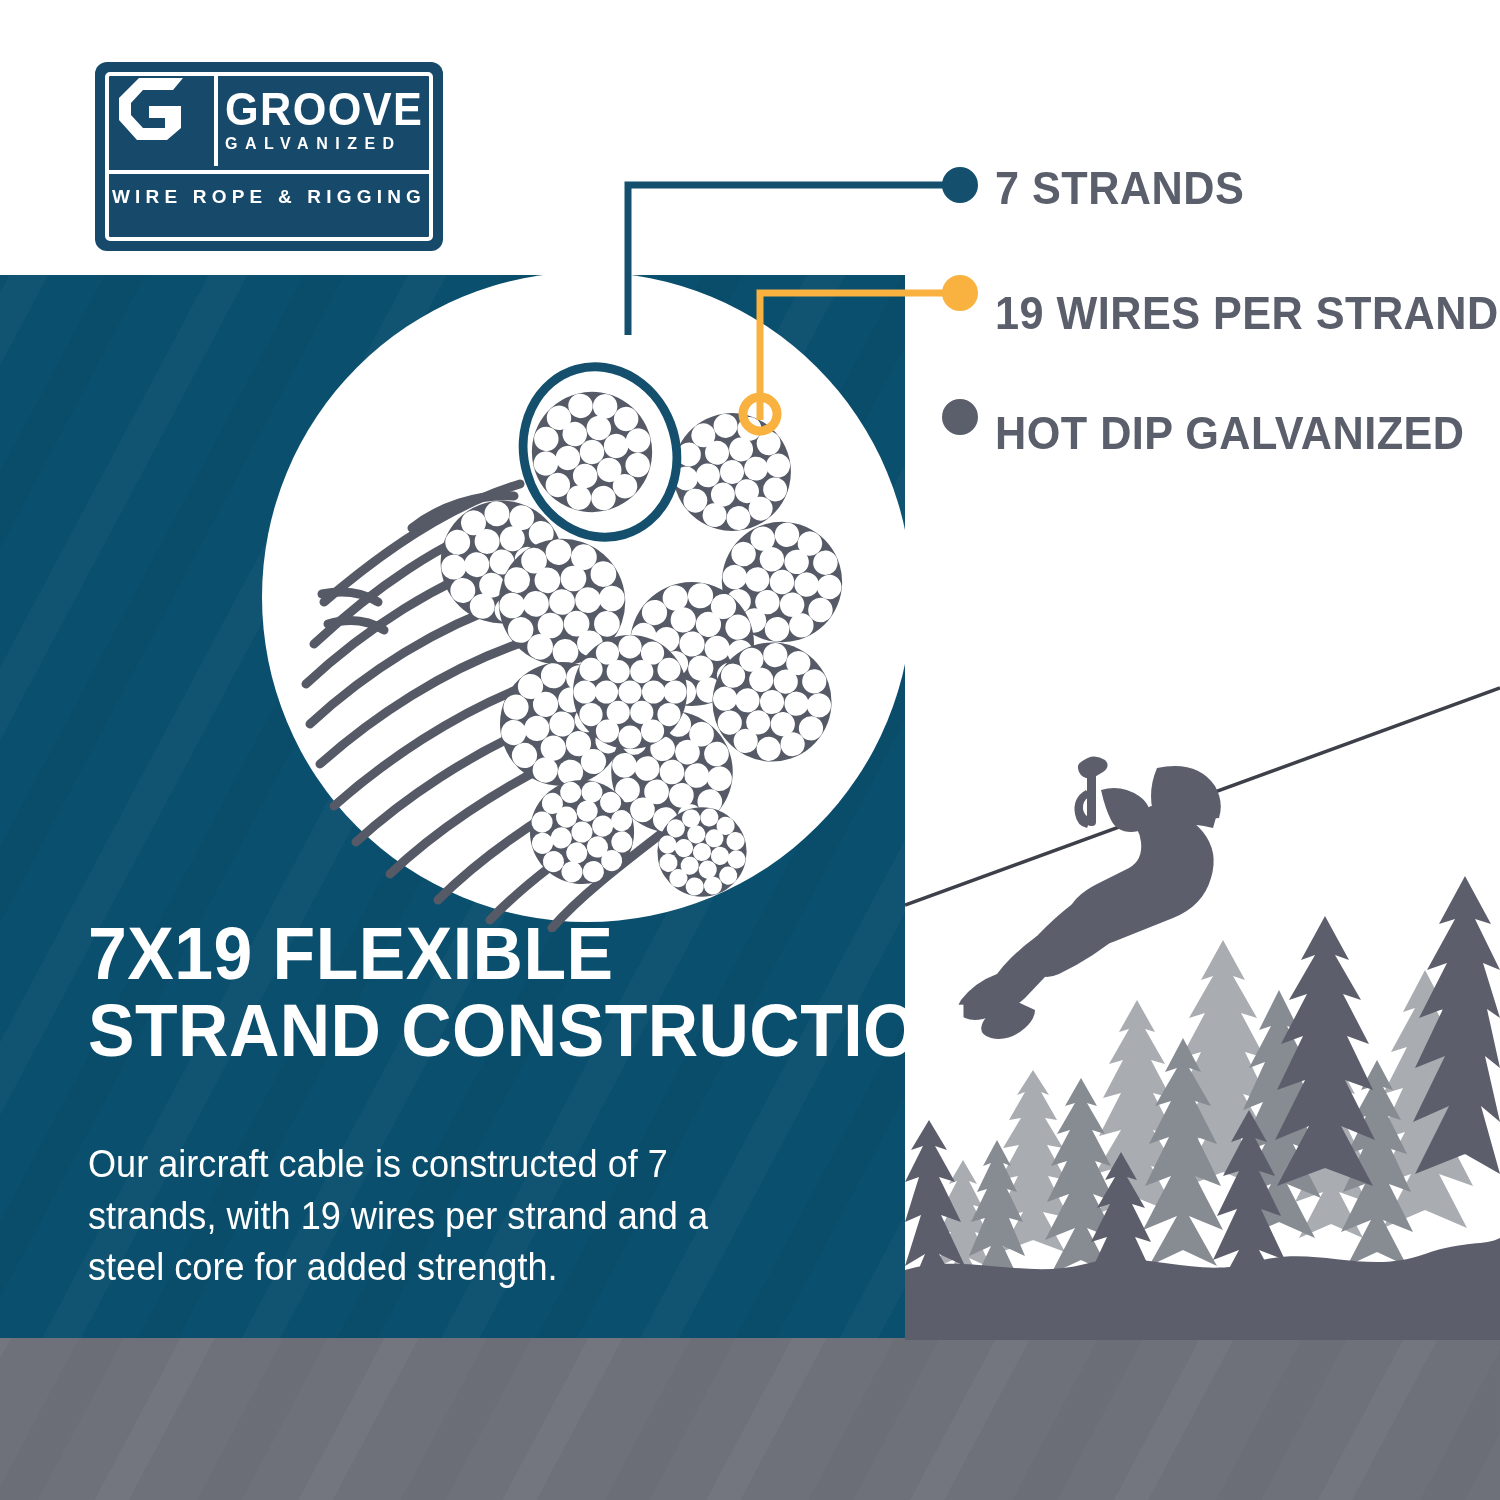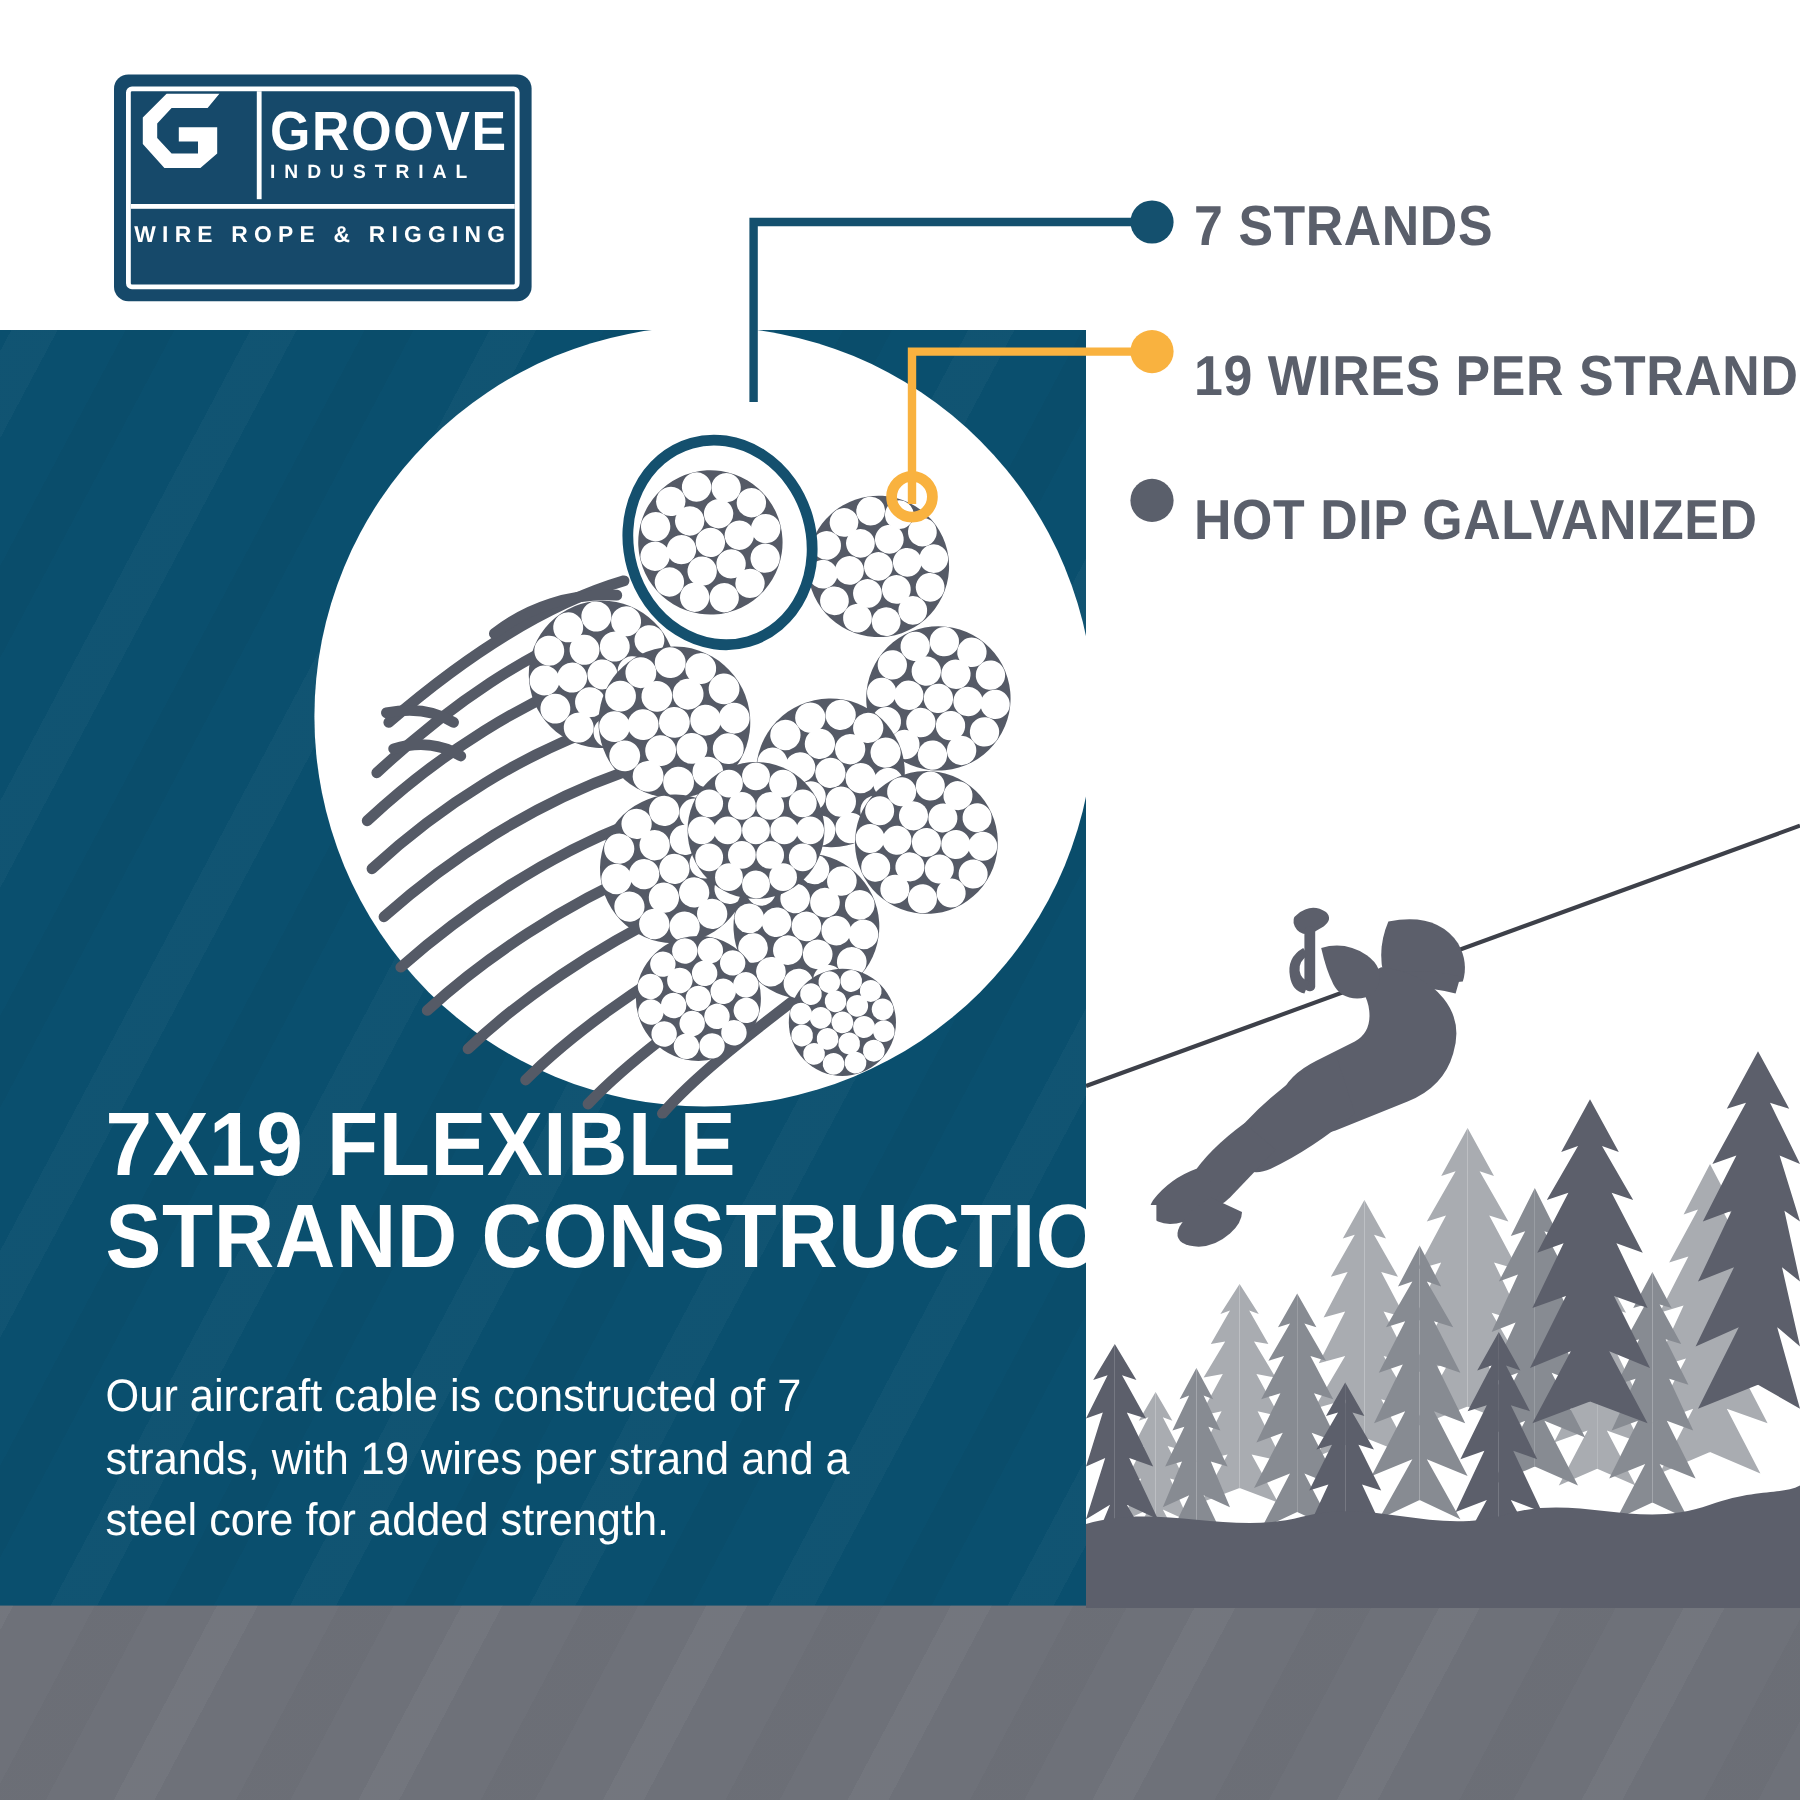--- a/index.html
+++ b/index.html
@@ -267,21 +267,21 @@
     <div class="logo-divider"></div>
 
     <div class="logo-gmark">
       <svg width="72" height="62" viewBox="0 0 72 62">
         <path fill="#ffffff" d="M22 0 L66 0 L56 12 L26 12 L14 25 L14 37 L26 50 L48 50 L48 40 L32 40 L32 28 L64 28 L64 50 L50 62 L20 62 L2 42 L2 20 Z"></path>
       </svg>
     </div>
 
     <div class="logo-wordmark">
       <div class="logo-word">GROOVE</div>
-      <div class="logo-sub">INDUSTRIAL</div>
+      <div class="logo-sub">GALVANIZED</div>
     </div>
 
     <div class="logo-tag">
       <span>WIRE ROPE &amp; RIGGING</span>
     </div>
   </div>
 
 </div>
 
 </body></html>

